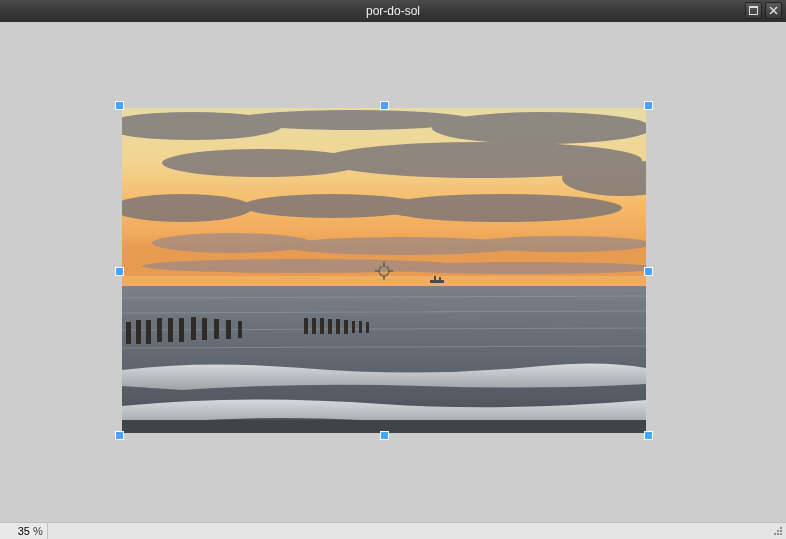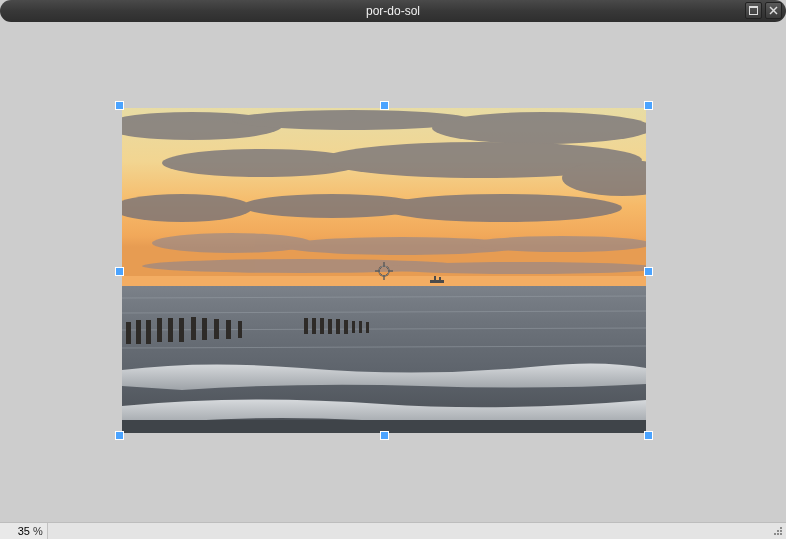--- a/index.html
+++ b/index.html
@@ -14,21 +14,20 @@
     user-select: none;
   }
   
   .titlebar {
     height: 22px;
     background: linear-gradient(to bottom, #4a4a4a 0%, #383838 50%, #2e2e2e 100%);
     color: #ffffff;
     display: flex;
     align-items: center;
     position: relative;
-    border-radius: 11px;
   }
   .titlebar .title {
     position: absolute;
     left: 0; right: 0;
     text-align: center;
     font-size: 12px;
     font-weight: 400;
     color: #f0f0f0;
   }
   .titlebar .controls {

